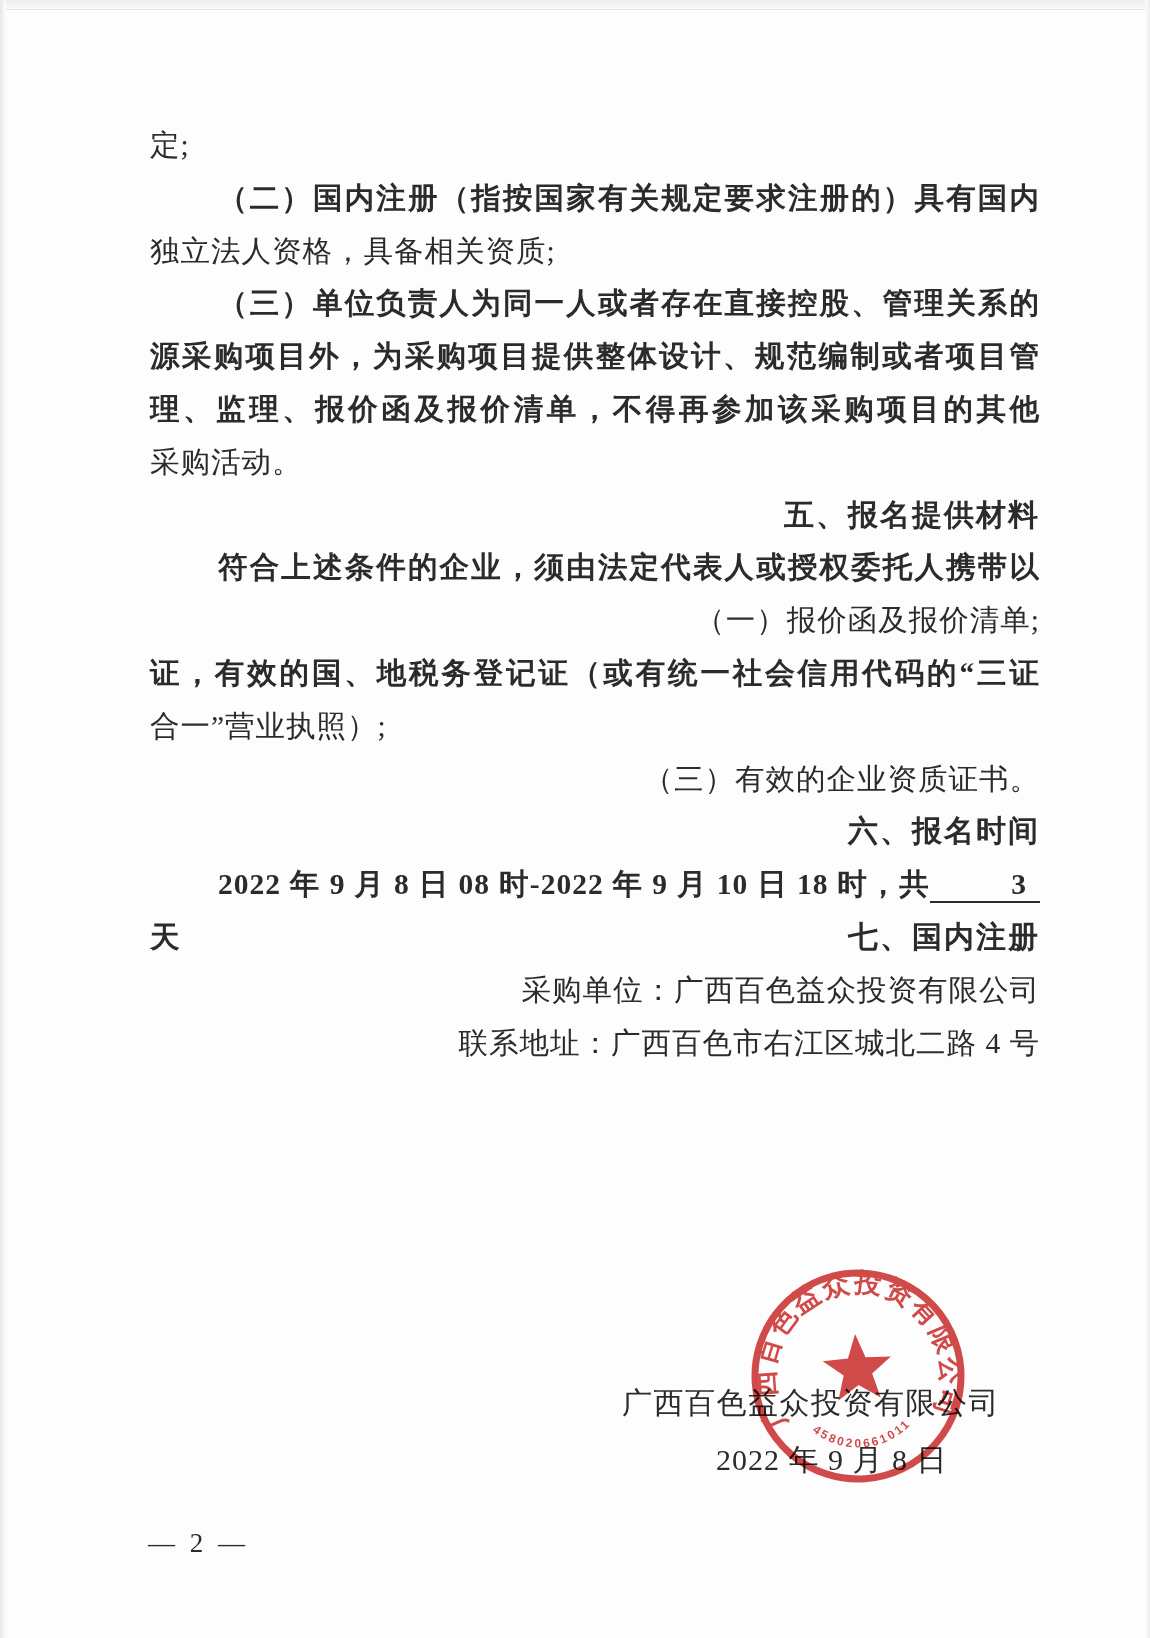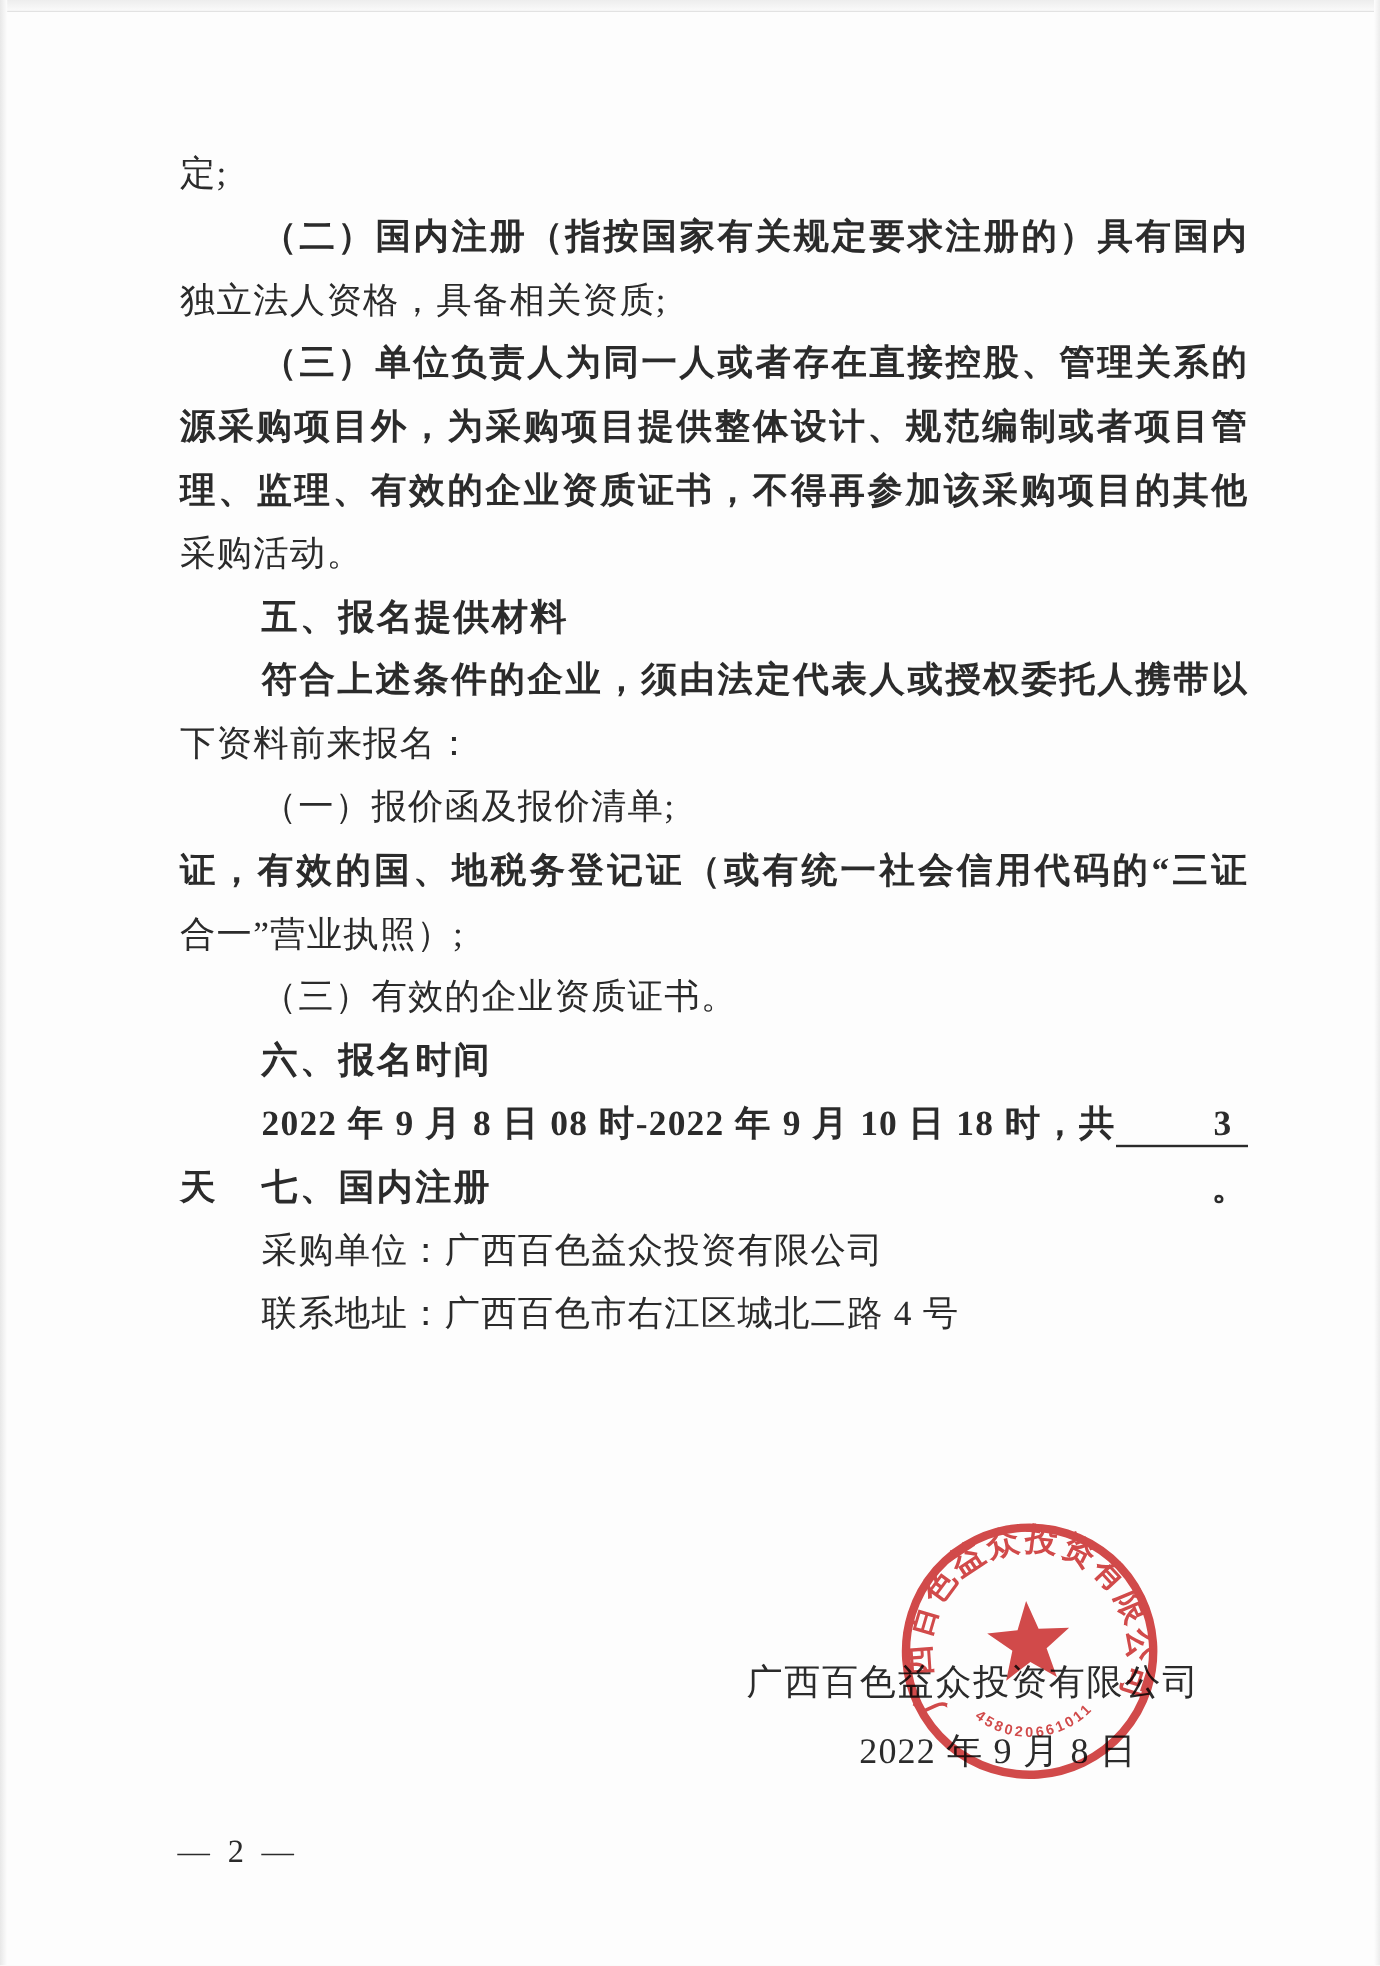--- a/index.html
+++ b/index.html
@@ -32,21 +32,21 @@
     position: absolute;
     left: 150px; top: 119px; width: 890px;
   }
   .ln {
     height: 52.8px;
     line-height: 52.8px;
     font-size: 29.5px;
     letter-spacing: 1px;
     white-space: nowrap;
   }
-  .ind { text-indent: 68px; }
+  .ind { text-indent: 68px; text-align: right; }
   .just {
     white-space: normal;
     text-align: justify;
     text-align-last: justify;
     font-weight: bold;
   }
   .heading {
     font-family: "Liberation Sans", "DejaVu Sans", sans-serif;
     font-weight: bold;
     font-size: 30px;
@@ -91,25 +91,24 @@
   <div class="scan-edge-top"></div>
   <div class="scan-edge-left"></div>
   <div class="scan-edge-right"></div>
 
   <div class="doc">
     <div class="ln">定;</div>
     <div class="ln ind just">（二）国内注册（指按国家有关规定要求注册的）具有国内</div>
     <div class="ln">独立法人资格，具备相关资质;</div>
     <div class="ln ind just">（三）单位负责人为同一人或者存在直接控股、管理关系的</div>
     <div class="ln just">源采购项目外，为采购项目提供整体设计、规范编制或者项目管</div>
-    <div class="ln just">理、监理、有效的企业资质证书，不得再参加该采购项目的其他</div>
+    <div class="ln just">理、监理、报价函及报价清单，不得再参加该采购项目的其他</div>
     <div class="ln">采购活动。</div>
     <div class="ln ind heading">五、报名提供材料</div>
     <div class="ln ind just">符合上述条件的企业，须由法定代表人或授权委托人携带以</div>
-    <div class="ln">下资料前来报名：</div>
     <div class="ln ind">（一）报价函及报价清单;</div>
     <div class="ln just">证，有效的国、地税务登记证（或有统一社会信用代码的“三证</div>
     <div class="ln">合一”营业执照）;</div>
     <div class="ln ind">（三）有效的企业资质证书。</div>
     <div class="ln ind heading">六、报名时间</div>
     <div class="ln ind just">
       <span>2022 年 9 月 8 日 08 时-2022 年 9 月 10 日 18 时，共</span><span class="ul">3</span><span>天。</span>
     </div>
     <div class="ln ind heading">七、国内注册</div>
     <div class="ln ind">采购单位：广西百色益众投资有限公司</div>

